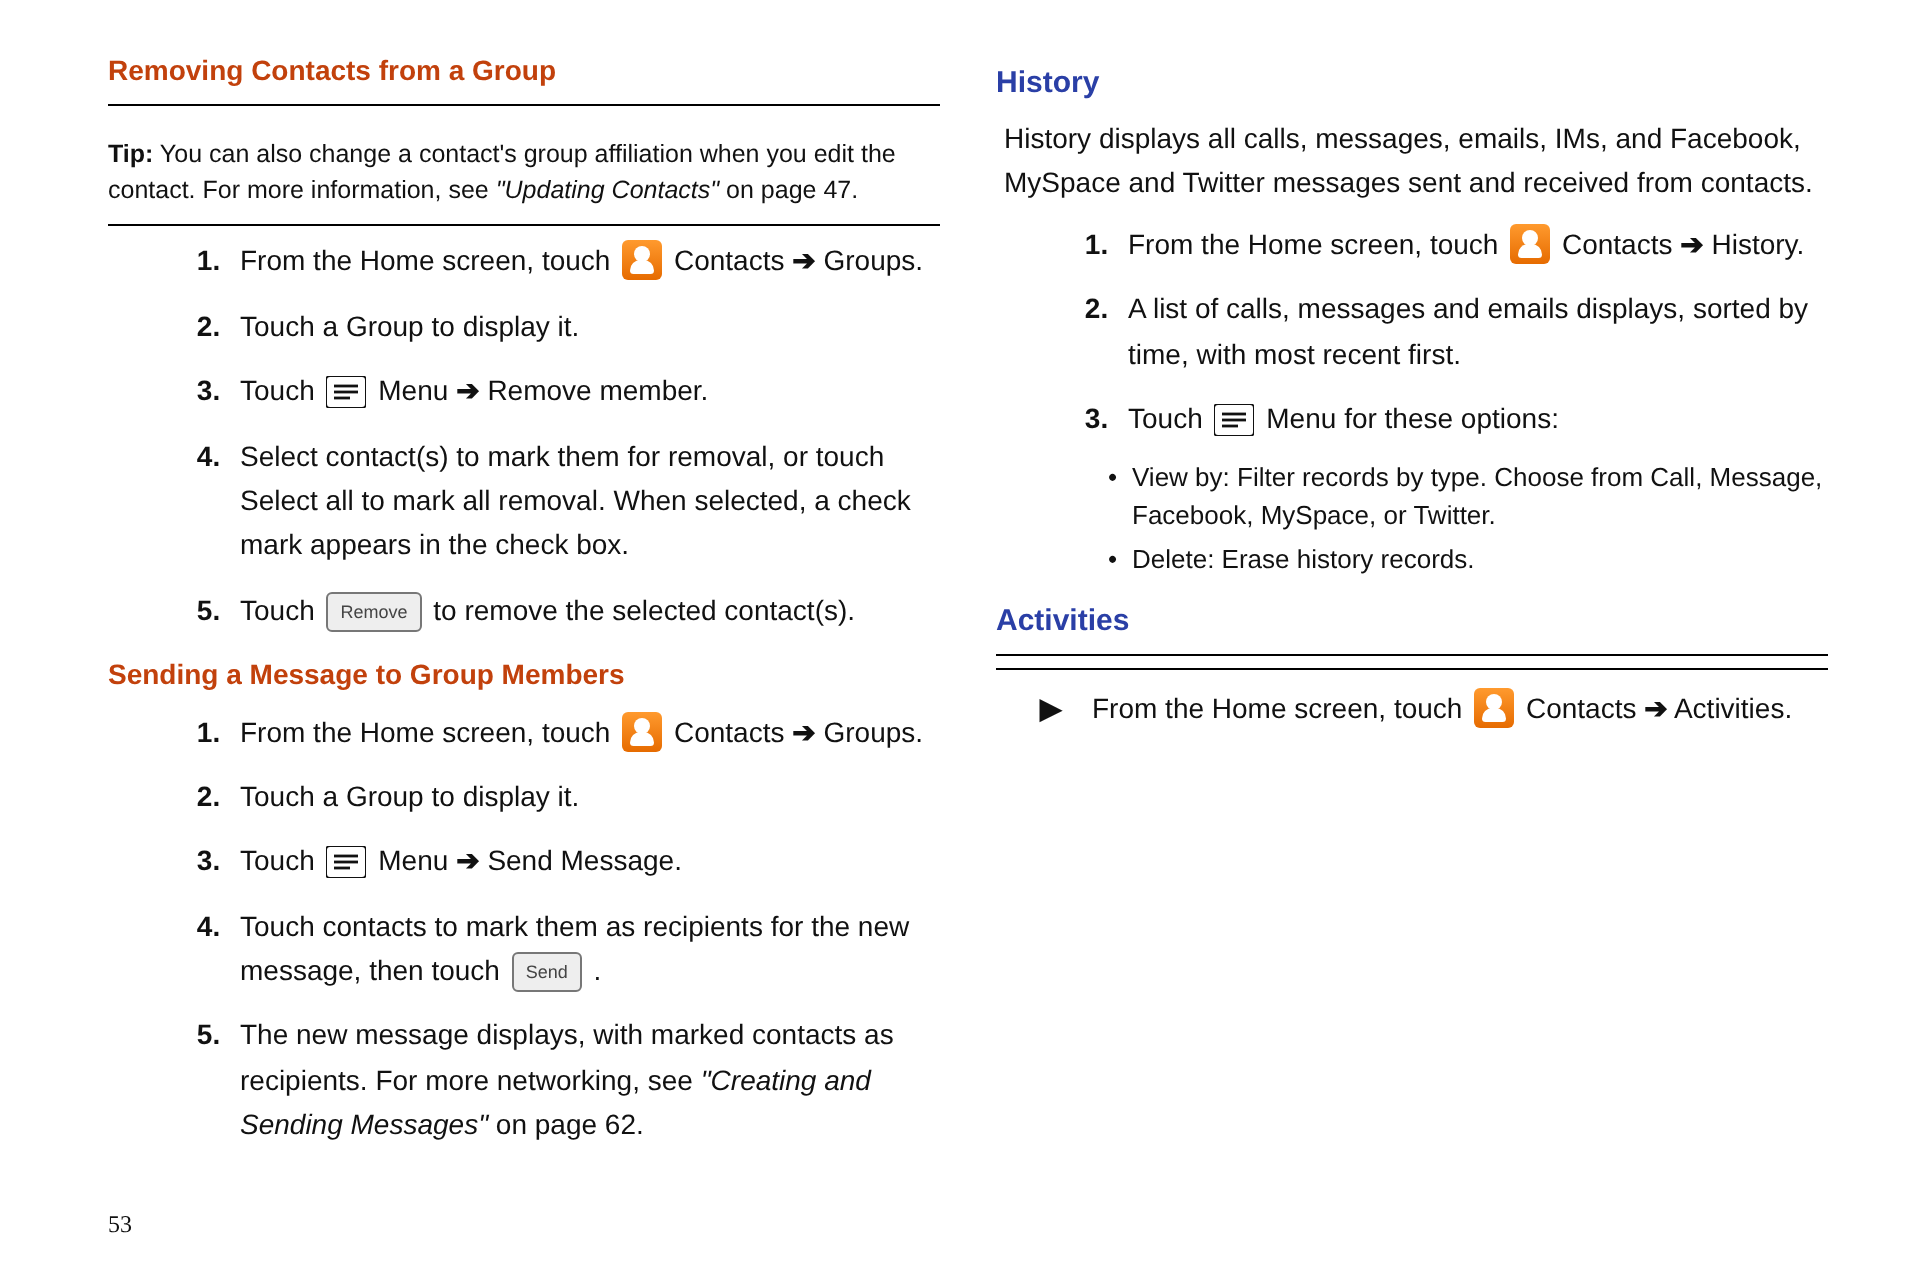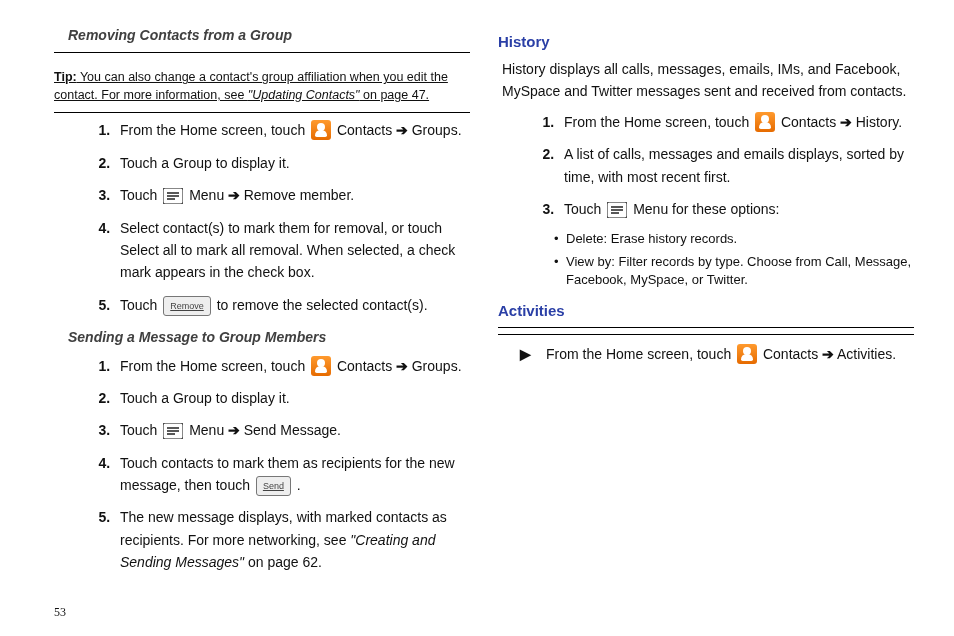--- a/index.html
+++ b/index.html
@@ -21,42 +21,40 @@
     display: flex;
     gap: 28px;
     padding: 24px 40px 10px 54px;
     box-sizing: border-box;
   }
   .col {
     flex: 1;
     min-width: 0;
   }
   .h-subsection {
-    color: #404040;
-    font-weight: 700;
-    font-style: italic;
+    color: #c2410c;
+    font-weight: 700;
     font-size: 14px;
-    margin: 0 0 6px 14px;
+    margin: 0 0 6px 0;
   }
   .h-section {
     color: #2a3fa6;
     font-weight: 800;
     font-size: 15px;
     margin: 6px 0 4px 0;
   }
   .rule {
     border: none;
     border-top: 1px solid #000;
     margin: 4px 0 6px 0;
   }
   .tip, .note {
     font-size: 12.5px;
     line-height: 1.4;
     margin: 16px 0 8px 0;
-    text-decoration: underline;
   }
   .tip b, .note b {
     font-weight: 700;
   }
   ol.steps {
     margin: 6px 0 10px 0;
     padding-left: 60px;
   }
   ol.steps > li {
     font-weight: 700;
@@ -104,21 +102,20 @@
     display: inline-block;
     font-size: 9px;
     padding: 2px 6px;
     border: 1px solid #777;
     border-radius: 3px;
     background: #eee;
     color: #444;
     vertical-align: 1px;
     margin: 0 2px;
     font-weight: 400;
-    text-decoration: underline;
   }
   .bold { font-weight: 400; }
   .arrow {
     font-weight: 700;
   }
   .sub-bullets {
     list-style: none;
     padding-left: 56px;
     margin: 4px 0 10px 0;
     font-size: 13px;
@@ -253,22 +250,22 @@
                 <line x1="4" y1="5" x2="16" y2="5" stroke="#111" stroke-width="1.4"></line>
                 <line x1="4" y1="8" x2="16" y2="8" stroke="#111" stroke-width="1.4"></line>
                 <line x1="4" y1="11" x2="12" y2="11" stroke="#111" stroke-width="1.4"></line>
               </svg></span>
         <span class="bold"> Menu </span>
         <span> for these options:</span>
       </span></li>
     </ol>
 
     <ul class="sub-bullets">
+      <li><span class="bold">View by</span><span>: Filter records by type. Choose from </span><span class="bold">Call</span>, <span class="bold">Message</span>, <span class="bold">Facebook</span>, <span class="bold">MySpace</span>, or <span class="bold">Twitter</span>.</li>
       <li><span class="bold">Delete</span><span>: Erase history records.</span></li>
-      <li><span class="bold">View by</span><span>: Filter records by type. Choose from </span><span class="bold">Call</span>, <span class="bold">Message</span>, <span class="bold">Facebook</span>, <span class="bold">MySpace</span>, or <span class="bold">Twitter</span>.</li>
     </ul>
 
     <div class="h-section">Activities</div>
 
     <hr class="rule">
     <hr class="rule">
 
     <div class="arrow-item">
       <span class="arr">▶</span>
       <span>From the Home screen, touch </span>

